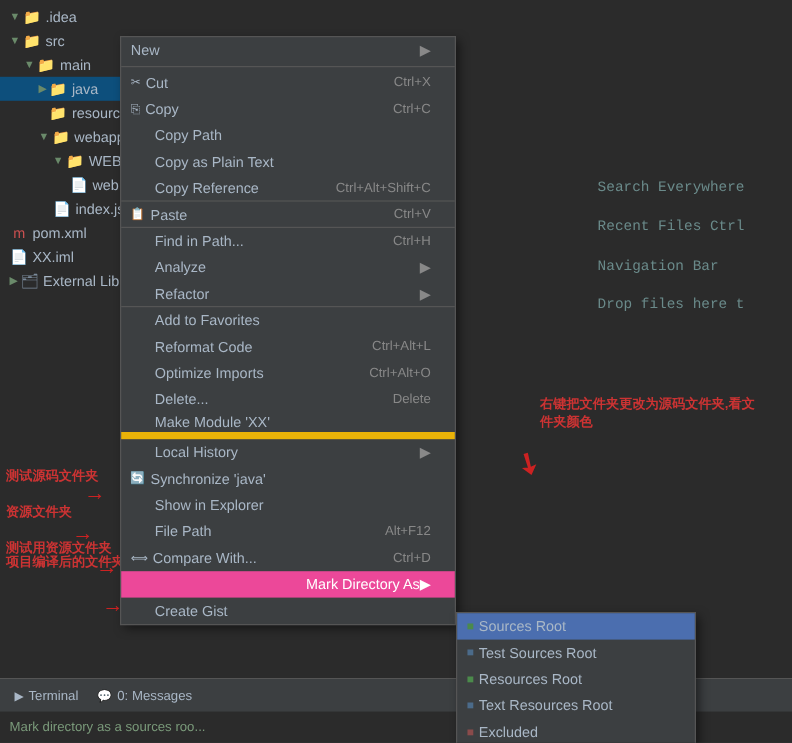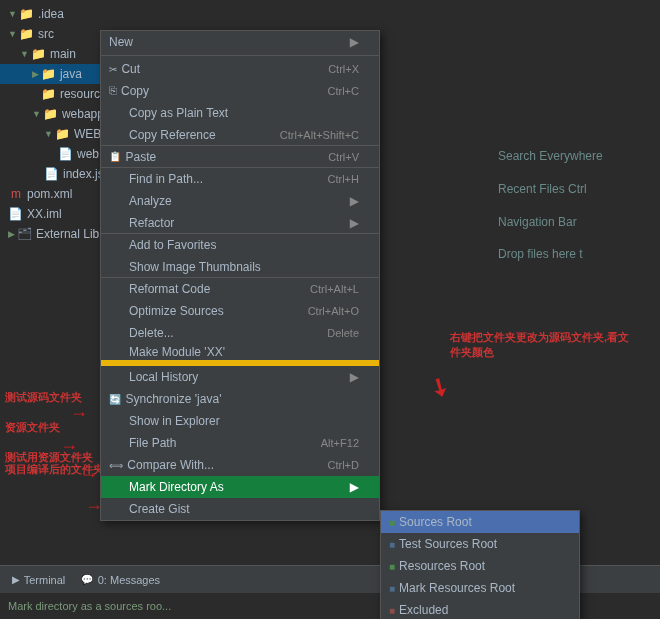--- a/index.html
+++ b/index.html
@@ -98,20 +98,21 @@
 
     
     .right-panel {
       position: absolute;
       top: 140px;
       right: 0;
       width: 170px;
       color: #6a8a8a;
       font-size: 12px;
       padding: 8px;
+      font-family: Liberation Mono, monospace;
     }
     .right-panel-item {
       margin-bottom: 16px;
       line-height: 1.4;
     }
 
     
     .bottom-bar {
       position: absolute;
       bottom: 0;
@@ -168,21 +169,22 @@
     
     .cn-label {
       position: absolute;
       color: #cc3333;
       font-size: 11px;
       font-weight: bold;
       line-height: 1.3;
     }
 
     .mark-directory-item {
-      background: #15803d;
+      background: #ec4899;
+      justify-content: flex-end;
     }
 
     .sources-root-highlight {
       background: #4b6eaf;
     }
   </style>
 </head>
 <body>
 
 <div class="file-tree">
@@ -268,20 +270,23 @@
       <span>Cut</span>
     </span>
     <span class="shortcut">Ctrl+X</span>
   </div>
   <div class="menu-item">
     <span style="display:flex;align-items:center;gap:4px">
       <span style="font-size:10px">⎘</span>
       <span>Copy</span>
     </span>
     <span class="shortcut">Ctrl+C</span>
+  </div>
+  <div class="menu-item">
+    <span style="padding-left:20px">Copy Path</span>
   </div>
   <div class="menu-item">
     <span style="padding-left:20px">Copy as Plain Text</span>
   </div>
   <div class="menu-item" style="border-bottom:1px solid #555">
     <span style="padding-left:20px">Copy Reference</span>
     <span class="shortcut">Ctrl+Alt+Shift+C</span>
   </div>
   <div class="menu-item" style="border-bottom:1px solid #555">
     <span style="display:flex;align-items:center;gap:4px">
@@ -298,29 +303,26 @@
     <span style="padding-left:20px">Analyze</span>
     <span class="arrow-right">▶</span>
   </div>
   <div class="menu-item" style="border-bottom:1px solid #555">
     <span style="padding-left:20px">Refactor</span>
     <span class="arrow-right">▶</span>
   </div>
   <div class="menu-item">
     <span style="padding-left:20px">Add to Favorites</span>
   </div>
-  <div class="menu-item" style="border-bottom:1px solid #555">
-    <span style="padding-left:20px">Show Image Thumbnails</span>
-  </div>
   <div class="menu-item">
     <span style="padding-left:20px">Reformat Code</span>
     <span class="shortcut">Ctrl+Alt+L</span>
   </div>
   <div class="menu-item">
-    <span style="padding-left:20px">Optimize Sources</span>
+    <span style="padding-left:20px">Optimize Imports</span>
     <span class="shortcut">Ctrl+Alt+O</span>
   </div>
   <div class="menu-item">
     <span style="padding-left:20px">Delete...</span>
     <span class="shortcut">Delete</span>
   </div>
   <div class="menu-item" style="border-bottom:6px solid #eab308">
     <span style="padding-left:20px">Make Module 'XX'</span>
   </div>
   <div class="menu-item">
@@ -364,21 +366,21 @@
   <div class="submenu-item">
     <span style="margin-right:4px; font-size:10px; color:#4b6b8a">■</span>
     <span>Test Sources Root</span>
   </div>
   <div class="submenu-item">
     <span style="margin-right:4px; font-size:10px; color:#4b8a4b">■</span>
     <span>Resources Root</span>
   </div>
   <div class="submenu-item">
     <span style="margin-right:4px; font-size:10px; color:#4b6b8a">■</span>
-    <span>Mark Resources Root</span>
+    <span>Text Resources Root</span>
   </div>
   <div class="submenu-item">
     <span style="margin-right:4px; font-size:10px; color:#8a4b4b">■</span>
     <span>Excluded</span>
   </div>
 
 </div>
 
 <div class="right-panel">
   <div class="right-panel-item">

